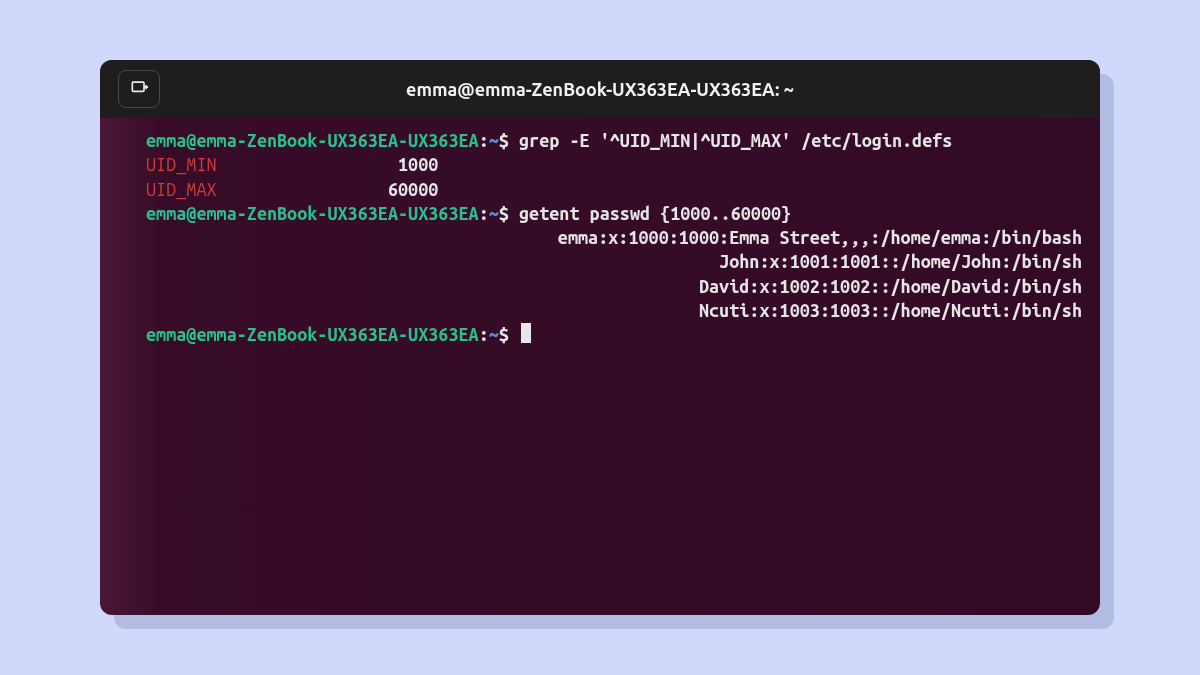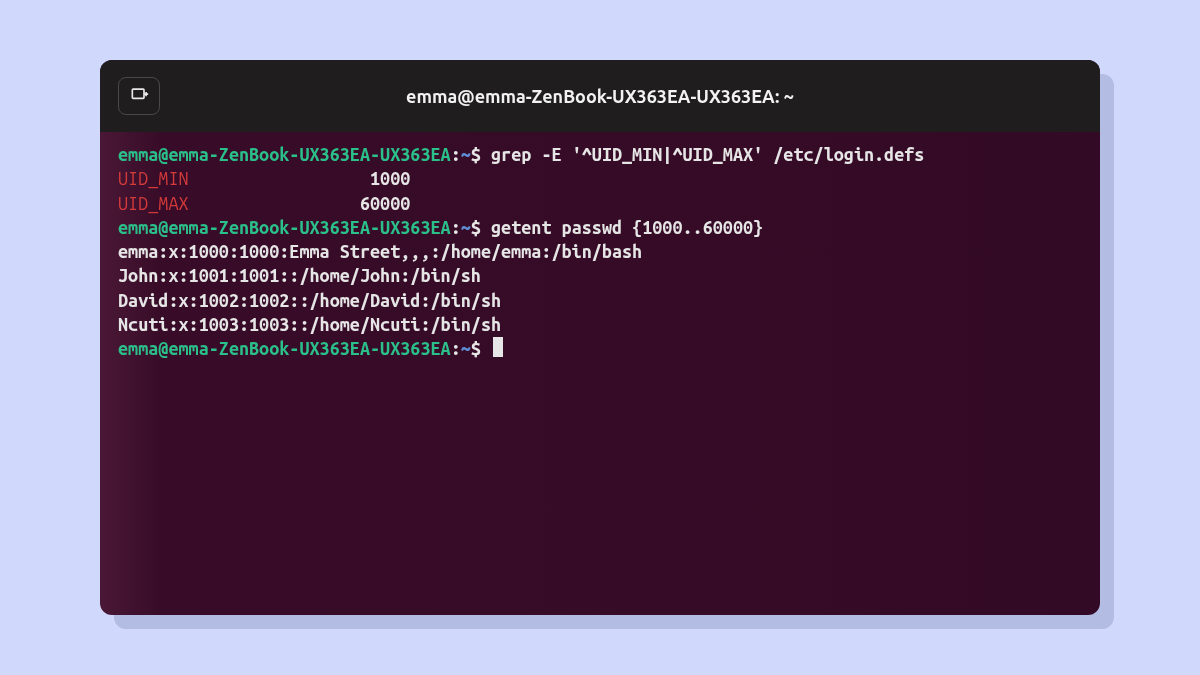--- a/index.html
+++ b/index.html
@@ -33,21 +33,21 @@
       left: 0;
       width: 100%;
       height: 100%;
       background: linear-gradient(90deg, #4a1836 0%, #380c28 6%, #330a25 100%);
       border-radius: 12px;
       overflow: hidden;
       display: flex;
       flex-direction: column;
     }
     .titlebar {
-      height: 72px;
+      height: 58px;
       background: #1f1d1d;
       display: flex;
       align-items: center;
       padding: 0 18px;
       position: relative;
       flex-shrink: 0;
     }
     .tab-btn {
       width: 42px;
       height: 38px;
@@ -72,28 +72,29 @@
     }
     .terminal-body {
       flex: 1;
       padding: 10px 18px;
       color: #e6e6e6;
       font-size: 18px;
       line-height: 1.35;
       white-space: pre;
       overflow: hidden;
       font-weight: 600;
+      margin-left: 28px;
     }
     .ln { display: block; }
     .host { color: #2bbf8a; font-weight: 700; }
     .path { color: #5f8fd6; font-weight: 700; }
     .sep  { color: #e6e6e6; }
     .cmd  { color: #e6e6e6; }
     .match{ color: #d43a3a; font-weight: 400; }
-    .out  { color: #e6e6e6; }
+    .out  { color: #e6e6e6; text-align: right; }
     .cursor {
       display: inline-block;
       width: 10px;
       height: 20px;
       background: #e6e6e6;
       vertical-align: -2px;
       margin-left: 2px;
     }
   </style>
 </head>

